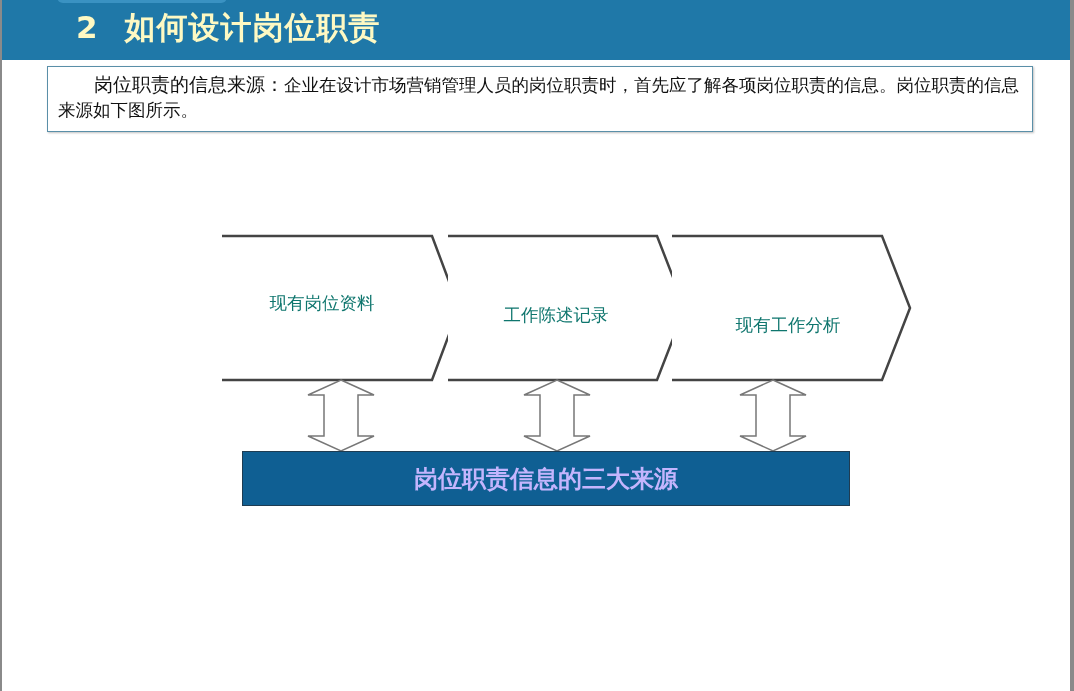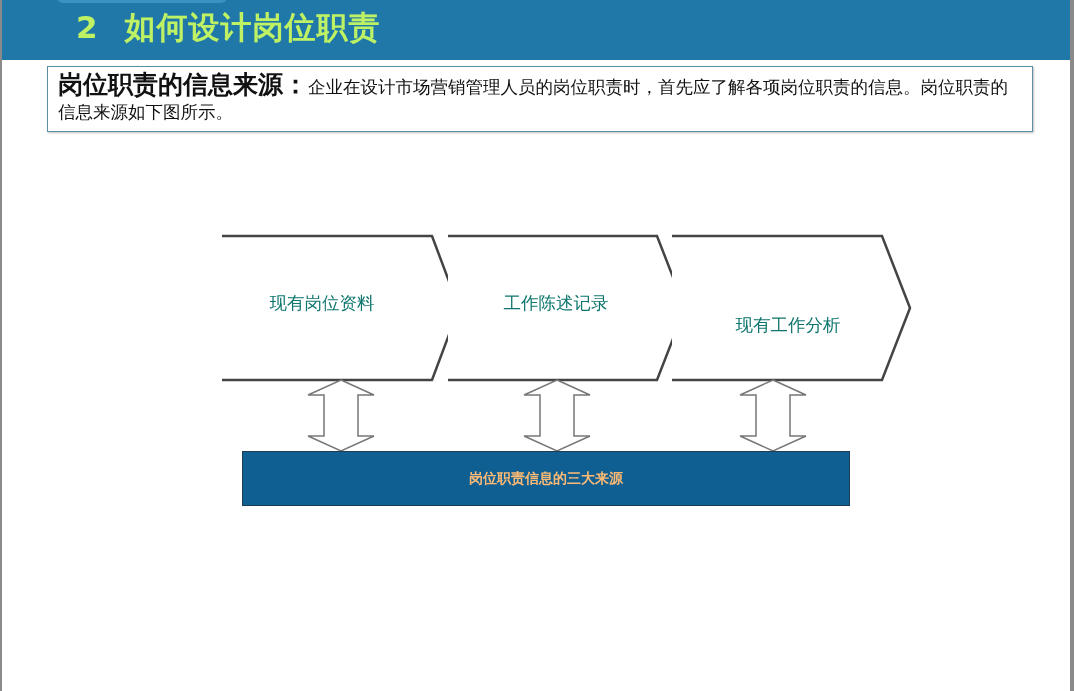--- a/index.html
+++ b/index.html
@@ -19,45 +19,45 @@
     .header {
       position: absolute; left: 0; top: 0; width: 1068px; height: 60px;
       background: #1f78a8;
     }
     .header-tab {
       position: absolute; left: 55px; top: -6px; width: 170px; height: 9px;
       background: #3a92c2; border-radius: 0 0 6px 6px;
     }
     .header-title {
       position: absolute; left: 74px; top: 6px;
-      color: #bef264; font-size: 31px; font-weight: bold;
+      color: #fef9c3; font-size: 31px; font-weight: bold;
       letter-spacing: 1px; line-height: 42px; white-space: nowrap;
     }
     .header-title .num { margin-right: 26px; }
     .intro-box {
       position: absolute; left: 45px; top: 66px; width: 986px; height: 66px;
       box-sizing: border-box;
       border: 1.5px solid #5a8fa8;
       box-shadow: 1px 1px 2px rgba(0,0,0,0.25);
       background: #ffffff;
       padding: 5px 10px;
       font-size: 17.5px; line-height: 25px; color: #111;
     }
-    .intro-box .label { font-weight: bold; font-size: 25px; }
+    .intro-box .label { font-weight: normal; font-size: 19px; margin-left: 36px; }
     .diagram { position: absolute; left: 0; top: 0; width: 1074px; height: 691px; }
     .chev-label {
       position: absolute; font-size: 17.5px; color: #0f766e;
       white-space: nowrap; transform: translate(-50%, -50%);
     }
     .source-bar {
       position: absolute; left: 240px; top: 451px; width: 608px; height: 55px;
       box-sizing: border-box;
       background: #0f5f93; border: 1.5px solid #1e3c52;
       display: flex; align-items: center; justify-content: center;
-      color: #fdba74; font-weight: bold; font-size: 14px;
+      color: #c4b5fd; font-weight: bold; font-size: 24px;
     }
   </style>
 </head>
 <body>
 
 <div class="slide">
   <div class="header">
     <div class="header-tab"></div>
     <div class="header-title"><span class="num">2</span><span>如何设计岗位职责</span></div>
   </div>
@@ -86,20 +86,20 @@
       </g>
       <g fill="#ffffff" stroke="#777" stroke-width="1.5">
         <path d="M555,380 L588,395 L572,395 L572,436 L588,436 L555,451 L522,436 L538,436 L538,395 L522,395 Z"></path>
       </g>
       <g fill="#ffffff" stroke="#777" stroke-width="1.5">
         <path d="M771,380 L804,395 L788,395 L788,436 L804,436 L771,451 L738,436 L754,436 L754,395 L738,395 Z"></path>
       </g>
     </svg>
 
     <div class="chev-label" style="left:320px; top:303px;">现有岗位资料</div>
-    <div class="chev-label" style="left:554px; top:303px;">工作陈述记录</div>
+    <div class="chev-label" style="left:554px; top:315px;">工作陈述记录</div>
     <div class="chev-label" style="left:786px; top:303px;margin-top:22px;">现有工作分析</div>
 
     <div class="source-bar">
       <span>岗位职责信息的三大来源</span>
     </div>
   </div>
 </div>
 
 </body></html>

